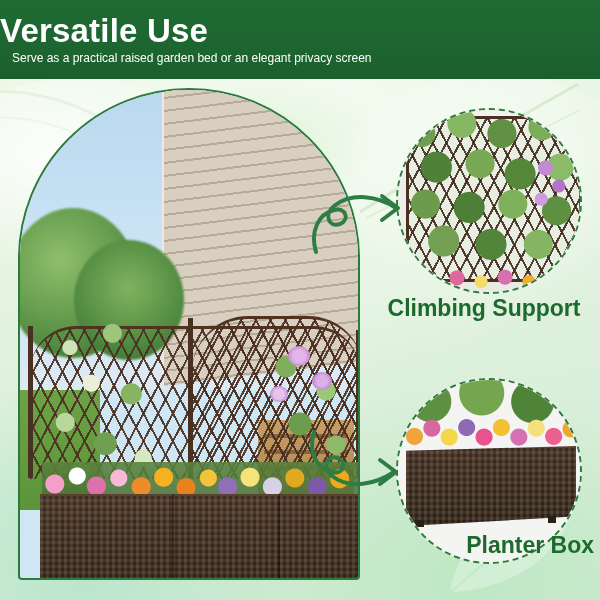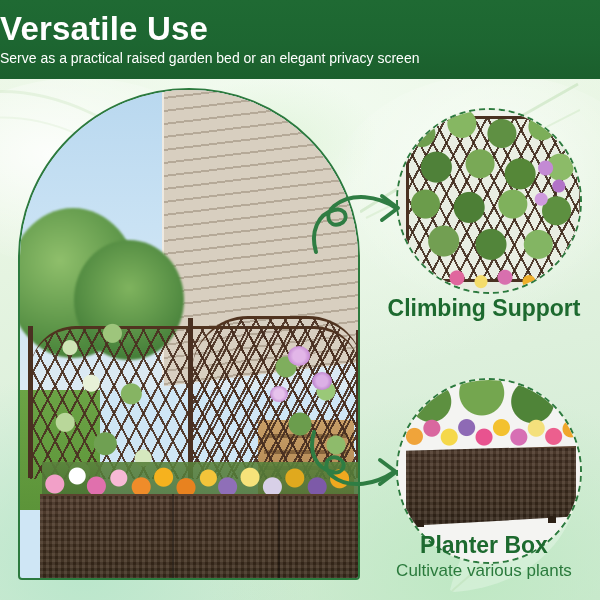--- a/index.html
+++ b/index.html
@@ -27,21 +27,21 @@
   .b3{width:330px;height:240px;right:-60px;top:74px;
     background:radial-gradient(ellipse at 50% 40%,rgba(255,255,255,.6),rgba(255,255,255,0) 72%);}
   .leaf{position:absolute;pointer-events:none;opacity:.5;}
 
   
   .banner{position:absolute;left:0;top:0;width:600px;height:79px;
     background:linear-gradient(180deg,#1f6a33 0%,#1d6631 55%,#1b5f2d 100%);
     display:flex;flex-direction:column;align-items:flex-start;justify-content:center;}
   .banner h1{margin:0;color:#ffffff;font-size:33px;font-weight:bold;
     letter-spacing:.2px;line-height:1.05;}
-  .banner p{margin:4px 0 0 0;color:#ffffff;font-size:14px;line-height:1.1;
+  .banner p{margin:4px 0 0 12px;color:#ffffff;font-size:12px;line-height:1.1;
     white-space:nowrap;}
 
   
   .hero{position:absolute;left:18px;top:88px;width:342px;height:492px;
     border:2px solid #2c7a3e;border-radius:171px 171px 4px 4px;
     overflow:hidden;background:#cfe6f5;box-sizing:border-box;}
   .hero-sky{position:absolute;left:0;top:0;width:100%;height:300px;
     background:linear-gradient(180deg,#b9d8ef 0%,#c9e2f4 45%,#dceaf3 100%);}
   .house{position:absolute;right:-6px;top:-4px;width:200px;height:300px;
     background:
@@ -189,21 +189,21 @@
   .ip-foot{position:absolute;background:#2c2015;width:8px;height:7px;}
 
   
   .arrow{position:absolute;pointer-events:none;}
 
   
   .label{position:absolute;width:220px;left:374px;text-align:center;}
   .label h2{margin:0;color:#1d6a2f;font-size:23px;font-weight:bold;line-height:1.1;}
   .label p{margin:3px 0 0 0;color:#2a7a3c;font-size:17px;line-height:1.15;}
   .label-1{top:296px;}
-  .label-2{top:533px;}
+  .label-2{top:533px;text-align:right;}
 </style>
 </head>
 <body>
 
 <div class="page">
 
   <div class="bg"></div>
   <div class="blob b1"></div>
   <div class="blob b2"></div>
   <div class="blob b3"></div>
@@ -285,16 +285,15 @@
     <path d="M18 14 C12 34 20 50 36 54 C48 57 52 44 42 40 C30 36 26 50 36 58
              C54 72 80 66 98 54" fill="none" stroke="#2f7d43" stroke-width="4" stroke-linecap="round"></path>
     <path d="M84 42 L100 54 L84 66" fill="none" stroke="#2f7d43" stroke-width="4" stroke-linecap="round" stroke-linejoin="round"></path>
   </svg>
 
   <div class="label label-1">
     <h2>Climbing Support</h2>
   </div>
   <div class="label label-2">
     <h2>Planter Box</h2>
-    <p>Cultivate various plants</p>
   </div>
 
 </div>
 
 </body></html>

